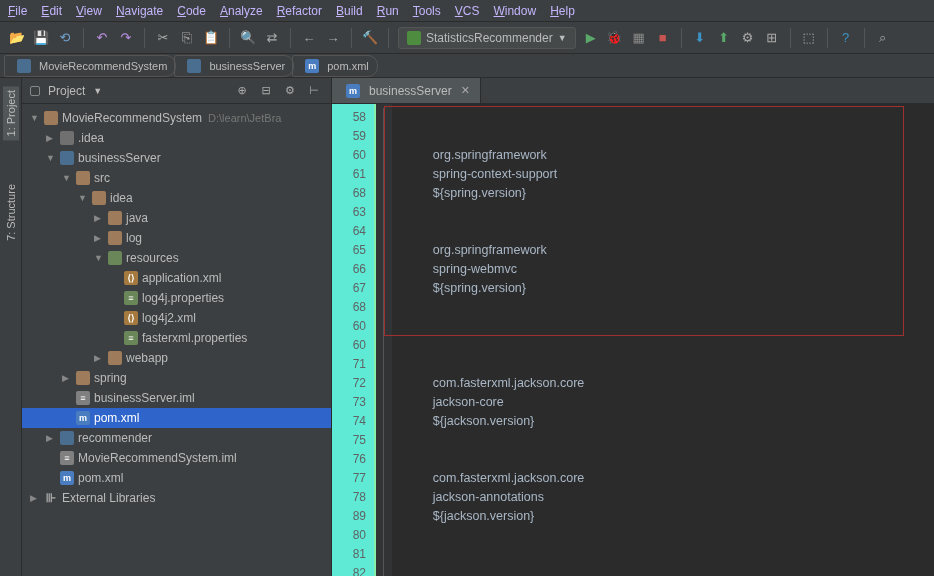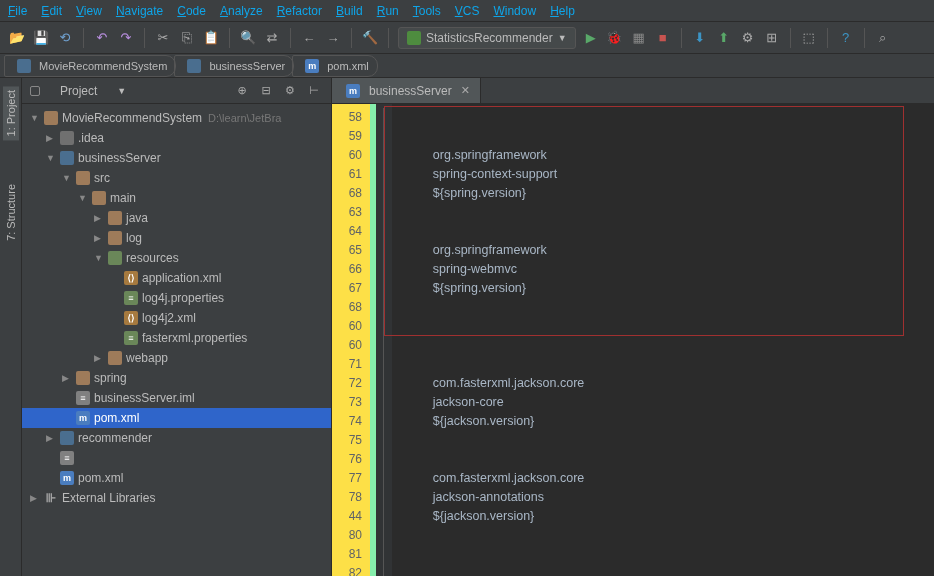--- a/index.html
+++ b/index.html
@@ -1,40 +1,40 @@
 <!DOCTYPE html>
 <html><head>
 <meta charset="utf-8">
 <style>
 * { margin: 0; padding: 0; box-sizing: border-box; font-family: "Segoe UI", Arial, sans-serif; }
 body { background: #3c3f41; color: #bbbbbb; font-size: 12px; overflow: hidden; width: 934px; height: 576px; }
 
 .menubar { display: flex; background: #3c3f41; padding: 2px 8px; height: 22px; align-items: center; border-bottom: 1px solid #2b2b2b; }
-.menubar span { margin-right: 14px; cursor: pointer; color: #0ea5e9; }
+.menubar span { margin-right: 14px; cursor: pointer; color: #c4b5fd; }
 .menubar span u { text-decoration: underline; }
 
 .toolbar { display: flex; background: #3c3f41; padding: 4px 8px; height: 32px; align-items: center; border-bottom: 1px solid #2b2b2b; gap: 6px; }
 .tbicon { width: 18px; height: 18px; display: inline-flex; align-items: center; justify-content: center; font-size: 13px; color: #aaa; cursor: pointer; }
 .tsep { width: 1px; height: 20px; background: #555; margin: 0 3px; }
 .run-config { display: flex; align-items: center; background: #45494a; border: 1px solid #555; border-radius: 3px; padding: 2px 8px; height: 22px; cursor: pointer; gap: 5px; }
 .run-config .rcicon { width: 14px; height: 14px; background: #4e8c3f; border-radius: 2px; }
 
 .breadcrumb { display: flex; background: #3c3f41; padding: 0 4px; height: 24px; align-items: center; border-bottom: 1px solid #2b2b2b; font-size: 11px; color: #bbb; }
 .crumb { display: flex; align-items: center; padding: 0 8px; height: 22px; border: 1px solid #555; border-radius: 2px 10px 10px 2px; margin-right: -2px; gap: 4px; cursor: pointer; }
 .crumb-icon { width: 12px; height: 12px; display: inline-block; }
 
 .main { display: flex; height: calc(100% - 78px); }
 
 .left-gutter { width: 22px; background: #3c3f41; border-right: 1px solid #2b2b2b; display: flex; flex-direction: column; align-items: center; padding-top: 8px; gap: 40px; }
 .left-gutter .vtab { writing-mode: vertical-rl; transform: rotate(180deg); font-size: 11px; color: #bbb; cursor: pointer; padding: 4px 2px; }
 .left-gutter .vtab.active { background: #515658; }
 
 .project-panel { width: 310px; background: #3c3f41; border-right: 1px solid #2b2b2b; display: flex; flex-direction: column; }
 .panel-header { display: flex; align-items: center; padding: 4px 8px; height: 26px; border-bottom: 1px solid #2b2b2b; background: #3c3f41; }
-.panel-header .title { flex: 1; display: flex; align-items: center; gap: 16px; }
+.panel-header .title { flex: 1; display: flex; align-items: center; gap: 4px; }
 .panel-header .pin { width: 10px; height: 10px; border: 1px solid #888; border-radius: 2px; margin-right: 4px; }
 .panel-header .htools { display: flex; gap: 6px; }
 .tree { flex: 1; overflow: auto; padding: 4px 0; }
 .tree-row { display: flex; align-items: center; height: 20px; padding-left: 8px; cursor: pointer; white-space: nowrap; }
 .tree-row.selected { background: #2f65ca; color: #fff; }
 .arrow { width: 10px; display: inline-block; color: #888; font-size: 9px; }
 .ticon { width: 14px; height: 14px; margin: 0 4px; display: inline-flex; align-items: center; justify-content: center; border-radius: 2px; font-size: 9px; font-weight: bold; flex-shrink: 0; }
 .ic-proj { background: #9e7b5a; }
 .ic-mod { background: #4a6e8f; }
 .ic-fold { background: #9e7b5a; }
@@ -45,21 +45,21 @@
 .ic-pom { background: #4a7dbf; color: #fff; }
 .ic-iml { background: #808080; color: #fff; }
 .ic-lib { background: none; color: #aaa; font-size: 12px; }
 .path-dim { color: #777; margin-left: 6px; font-size: 11px; }
 
 .editor { flex: 1; display: flex; flex-direction: column; background: #2b2b2b; }
 .ed-tabs { display: flex; height: 26px; background: #3c3f41; border-bottom: 1px solid #2b2b2b; }
 .ed-tab { display: flex; align-items: center; padding: 0 10px; background: #515658; border-right: 1px solid #2b2b2b; gap: 5px; cursor: pointer; font-size: 12px; }
 .ed-tab .close { font-size: 11px; color: #aaa; margin-left: 4px; }
 .code-area { flex: 1; display: flex; overflow: hidden; position: relative; }
-.gutter { width: 44px; background: #fde047; text-align: right; padding: 4px 8px 4px 0; color: #606366; font-family: Consolas, monospace; font-size: 12px; line-height: 19px; border-right: 6px solid #86efac; }
+.gutter { width: 44px; background: #5eead4; text-align: right; padding: 4px 8px 4px 0; color: #606366; font-family: Consolas, monospace; font-size: 12px; line-height: 19px; border-right: 2px solid #86efac; }
 .fold-gutter { width: 16px; background: #313335; padding-top: 4px; position: relative; }
 .fold-line { position: absolute; left: 7px; top: 4px; bottom: 0; width: 1px; background: #555; }
 .code { flex: 1; padding: 4px 0 1px 20px; font-family: Consolas, "Courier New", monospace; font-size: 12.5px; line-height: 19px; white-space: pre; position: relative; }
 .code-box { position: absolute; border: 1px solid #a03030; pointer-events: none; }
 .tag { color: #e8bf6a; }
 .txt { color: #a9b7c6; }
 .cmt { color: #808080; }
 
 </style>
 </head>
@@ -176,21 +176,21 @@
           <span>businessServer</span>
         </div>
         <div class="tree-row" style="padding-left: 40px;">
           <span class="arrow">▼</span>
           <span class="ticon ic-fold"></span>
           <span>src</span>
         </div>
         <div class="tree-row" style="padding-left: 56px;">
           <span class="arrow">▼</span>
           <span class="ticon ic-fold"></span>
-          <span>main</span>
+          <span>idea</span>
         </div>
         <div class="tree-row" style="padding-left: 72px;">
           <span class="arrow">▶</span>
           <span class="ticon ic-fold"></span>
           <span>java</span>
         </div>
         <div class="tree-row" style="padding-left: 72px;">
           <span class="arrow">▶</span>
           <span class="ticon ic-fold"></span>
           <span>log</span>
@@ -241,20 +241,21 @@
           <span>pom.xml</span>
         </div>
         <div class="tree-row" style="padding-left: 24px;">
           <span class="arrow">▶</span>
           <span class="ticon ic-mod"></span>
           <span>recommender</span>
         </div>
         <div class="tree-row" style="padding-left: 24px;">
           <span class="arrow"></span>
           <span class="ticon ic-iml">≡</span>
+          <span>MovieRecommendSystem.iml</span>
         </div>
         <div class="tree-row" style="padding-left: 24px;">
           <span class="arrow"></span>
           <span class="ticon ic-pom">m</span>
           <span>pom.xml</span>
         </div>
         <div class="tree-row" style="padding-left: 8px;">
           <span class="arrow">▶</span>
           <span class="ticon ic-lib">⊪</span>
           <span>External Libraries</span>
@@ -286,21 +287,21 @@
           <div>60</div>
           <div>60</div>
           <div>71</div>
           <div>72</div>
           <div>73</div>
           <div>74</div>
           <div>75</div>
           <div>76</div>
           <div>77</div>
           <div>78</div>
-          <div>44</div>
+          <div>89</div>
           <div>80</div>
           <div>81</div>
           <div>82</div>
         </div>
       <div class="fold-gutter">
           <div class="fold-line"></div>
         </div>
       <div class="code" id="code"><div>  <span class="cmt"></span></div><div>  <span class="tag"><dependency></dependency></span></div><div>      <span class="tag"><groupid></groupid></span><span class="txt">org.springframework</span><span class="tag"></span></div><div>      <span class="tag"><artifactid></artifactid></span><span class="txt">spring-context-support</span><span class="tag"></span></div><div>      <span class="tag"><version></version></span><span class="txt">${spring.version}</span><span class="tag"></span></div><div>  <span class="tag"></span></div><div>  <span class="tag"><dependency></dependency></span></div><div>      <span class="tag"><groupid></groupid></span><span class="txt">org.springframework</span><span class="tag"></span></div><div>      <span class="tag"><artifactid></artifactid></span><span class="txt">spring-webmvc</span><span class="tag"></span></div><div>      <span class="tag"><version></version></span><span class="txt">${spring.version}</span><span class="tag"></span></div><div>  <span class="tag"></span></div><div>  <span class="cmt"></span></div><div></div><div>  <span class="cmt"></span></div><div>  <span class="tag"><dependency></dependency></span></div><div>      <span class="tag"><groupid></groupid></span><span class="txt">com.fasterxml.jackson.core</span><span class="tag"></span></div><div>      <span class="tag"><artifactid></artifactid></span><span class="txt">jackson-core</span><span class="tag"></span></div><div>      <span class="tag"><version></version></span><span class="txt">${jackson.version}</span><span class="tag"></span></div><div>  <span class="tag"></span></div><div>  <span class="tag"><dependency></dependency></span></div><div>      <span class="tag"><groupid></groupid></span><span class="txt">com.fasterxml.jackson.core</span><span class="tag"></span></div><div>      <span class="tag"><artifactid></artifactid></span><span class="txt">jackson-annotations</span><span class="tag"></span></div><div>      <span class="tag"><version></version></span><span class="txt">${jackson.version}</span><span class="tag"></span></div><div>  <span class="tag"></span></div><div>  <span class="tag"><dependency></dependency></span></div><div class="code-box" style="top: 2px; left: -8px; width: 520px; height: 230px;"></div></div>
     </div>
   </div>

